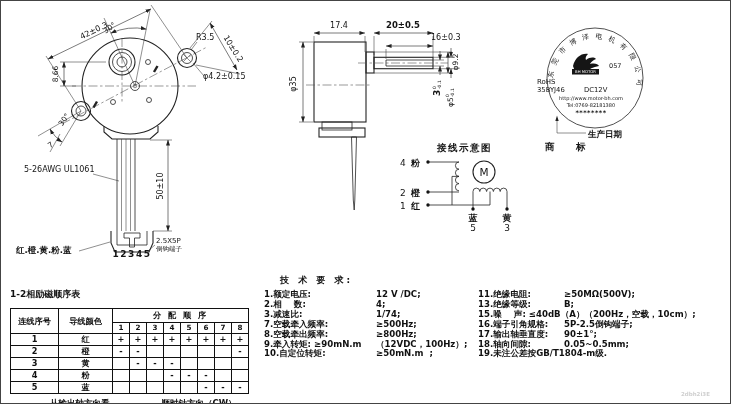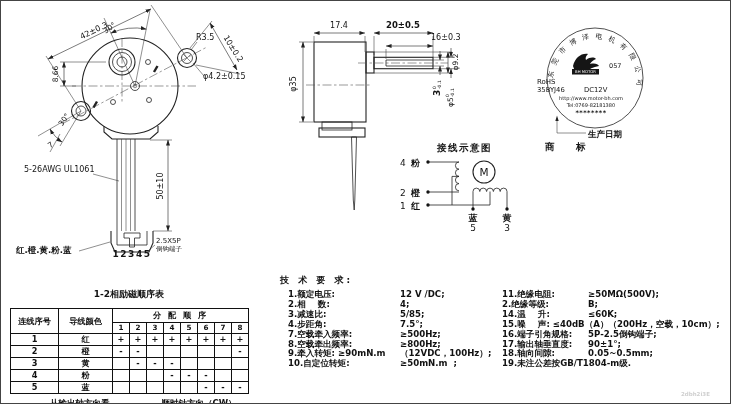--- a/index.html
+++ b/index.html
@@ -14,27 +14,27 @@
   .dim{stroke:#333;stroke-width:.65;fill:none;}
   .thin{stroke:#333;stroke-width:.55;fill:none;}
   .b{font-weight:bold;}
   
   #specs{position:absolute;left:264px;top:274px;width:452px;font-weight:bold;}
   #specs .title{font-size:9px;letter-spacing:3px;margin:0 0 3px 16px;white-space:pre;}
   #specs .cols{display:flex;}
   .spec-col{display:flex;flex-direction:column;}
   .col-left{width:214px;}
   .col-right{width:238px;}
-  .spec-line{display:flex;font-size:8.6px;line-height:9.9px;white-space:pre;margin-left:24px;}
+  .spec-line{display:flex;font-size:8.6px;line-height:9.9px;white-space:pre;}
   .col-left .spec-label{flex:0 0 auto;min-width:112px;}
   .col-right .spec-label{flex:0 0 auto;min-width:86px;}
   .col-right .spec-line:last-child .spec-label{min-width:0;text-align:right;}
   
   #seqtable{position:absolute;left:10px;top:288px;width:238px;font-weight:bold;}
-  #seqtable .title{text-align:center;font-size:9px;margin:0 0 7px 0;}
+  #seqtable .title{font-size:9px;margin:0 0 7px 0;}
   table.seq{border-collapse:collapse;table-layout:fixed;width:238px;}
   table.seq th,table.seq td{border:1px solid #111;text-align:center;padding:0;
       font-size:8.2px;height:11px;line-height:11px;overflow:hidden;}
   table.seq .hdr1 th{height:13px;line-height:13px;}
   table.seq .hdr2 th{height:10px;line-height:10px;font-size:7.2px;}
   table.seq th.span8{letter-spacing:2px;}
   #seqtable .footer{display:flex;align-items:center;margin:4px 0 0 40px;font-size:8.5px;white-space:pre;}
   #seqtable .fline{width:36px;border-top:1.6px solid #111;margin:0 8px;}
   #watermark{position:absolute;left:681px;top:391px;font-size:5.5px;color:#cfcfcf;font-weight:bold;}
 </style>
@@ -341,31 +341,29 @@
     <span>顺时针方向（CW）</span>
   </div>
 </div>
 
 <div id="specs">
   <div class="title">技 术 要 求:</div>
   <div class="cols">
     <div class="spec-col col-left">
           <div class="spec-line"><span class="spec-label">1.额定电压:</span><span class="spec-value">12 V /DC;</span></div>
           <div class="spec-line"><span class="spec-label">2.相    数:</span><span class="spec-value">4;</span></div>
-          <div class="spec-line"><span class="spec-label">3.减速比:</span><span class="spec-value">5/85;</span></div>
-          <div class="spec-line"><span class="spec-label">4.步距角:</span><span class="spec-value">7.5°;</span></div>
+          <div class="spec-line"><span class="spec-label">3.减速比:</span><span class="spec-value">1/74;</span></div>
           <div class="spec-line"><span class="spec-label">7.空载牵入频率:</span><span class="spec-value">≥500Hz;</span></div>
           <div class="spec-line"><span class="spec-label">8.空载牵出频率:</span><span class="spec-value">≥800Hz;</span></div>
           <div class="spec-line"><span class="spec-label">9.牵入转矩: ≥90mN.m</span><span class="spec-value">（12VDC，100Hz）;</span></div>
           <div class="spec-line"><span class="spec-label">10.自定位转矩:</span><span class="spec-value">≥50mN.m  ;</span></div>
         </div>
     <div class="spec-col col-right">
           <div class="spec-line"><span class="spec-label">11.绝缘电阻:</span><span class="spec-value">≥50MΩ(500V);</span></div>
-          <div class="spec-line"><span class="spec-label">2.绝缘等级:</span><span class="spec-value">B;</span></div>
-          <div class="spec-line"><span class="spec-label">14.温    升:</span><span class="spec-value">≤60K;</span></div>
+          <div class="spec-line"><span class="spec-label">13.绝缘等级:</span><span class="spec-value">B;</span></div>
           <div class="spec-line"><span class="spec-label">15.噪    声: ≤40dB（A）</span><span class="spec-value">（200Hz，空载，10cm）;</span></div>
           <div class="spec-line"><span class="spec-label">16.端子引角规格:</span><span class="spec-value">5P-2.5倒钩端子;</span></div>
           <div class="spec-line"><span class="spec-label">17.输出轴垂直度:</span><span class="spec-value">90±1°;</span></div>
           <div class="spec-line"><span class="spec-label">18.轴向间隙:</span><span class="spec-value">0.05~0.5mm;</span></div>
           <div class="spec-line"><span class="spec-label">19.未注公差按GB/T1804-m级.</span><span class="spec-value"></span></div>
         </div>
   </div>
 </div>
 
 <div id="watermark">2dbh2i3E</div>

